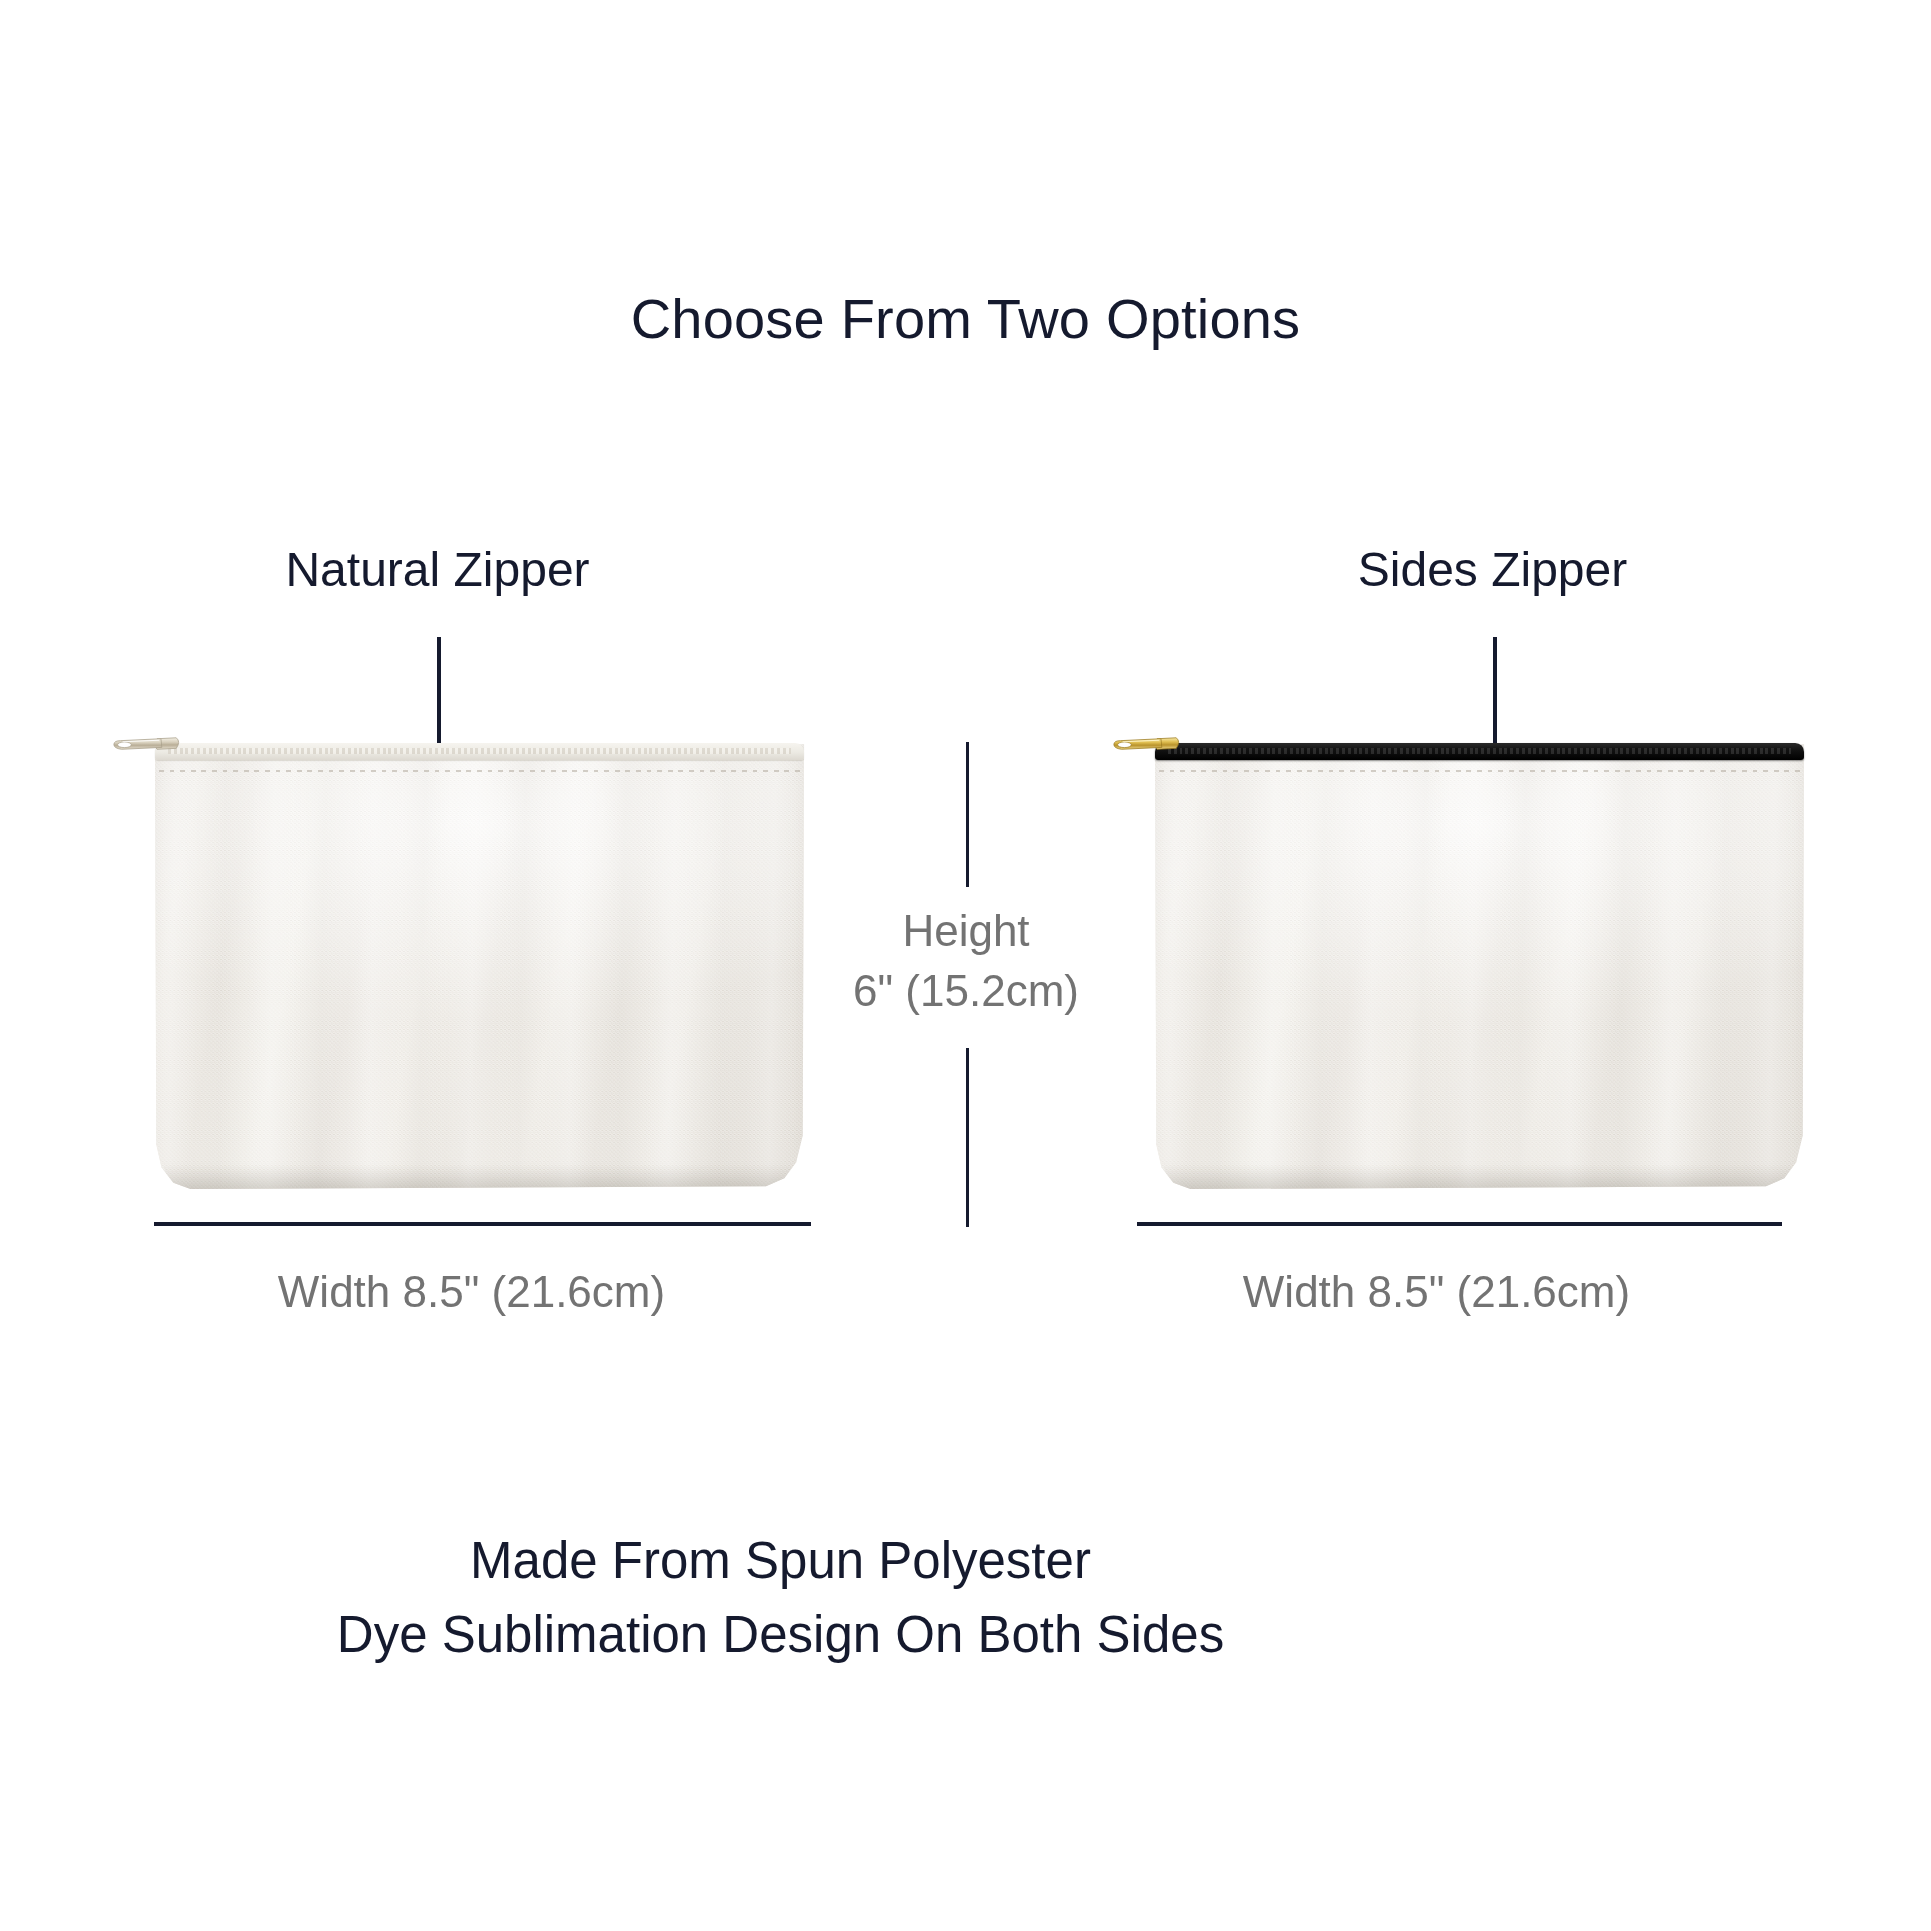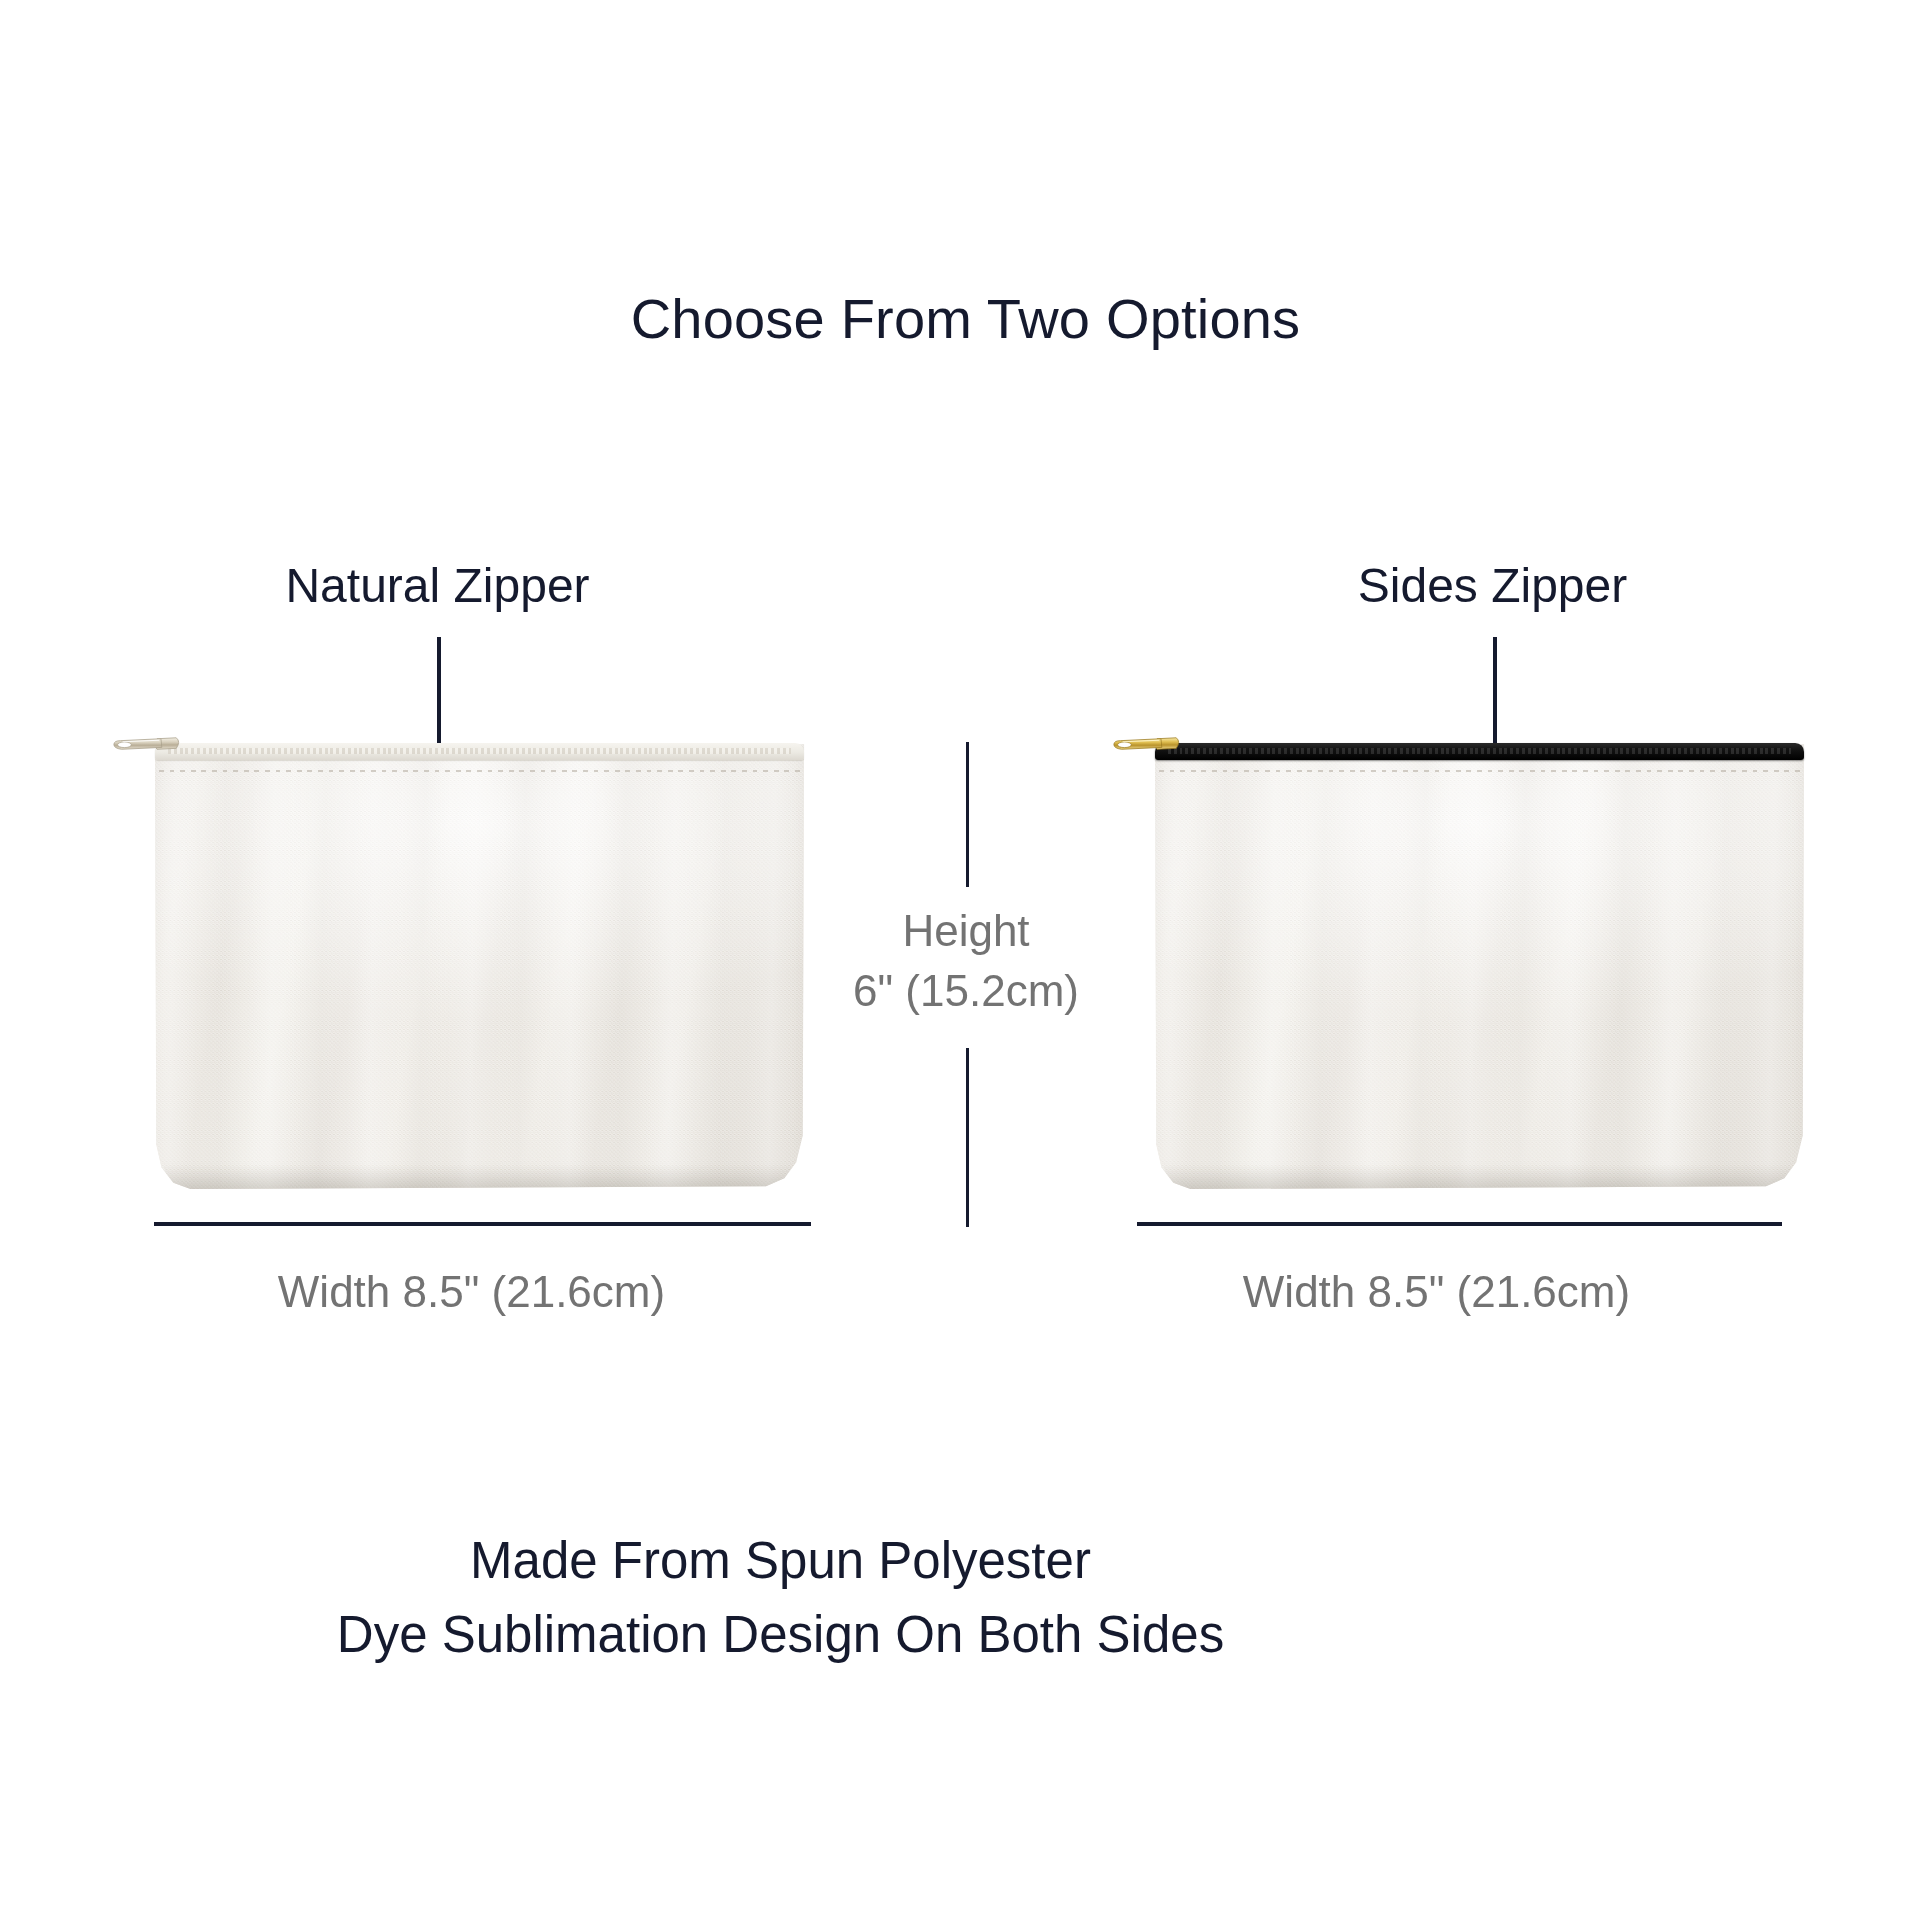--- a/index.html
+++ b/index.html
@@ -25,21 +25,21 @@
     width: 1931px;
     text-align: center;
     font-size: 56px;
     font-weight: 500;
     letter-spacing: 0.2px;
     color: #151a2e;
     white-space: nowrap;
   }
   .opt-label {
     position: absolute;
-    top: 558px;
+    top: 542px;
     text-align: center;
     font-size: 48px;
     font-weight: 400;
     color: #151a2e;
     white-space: nowrap;
   }
   #label-natural { left: 148px; width: 579px; }
   #label-black   { left: 1203px; width: 579px; }
 
   .dim-text {

